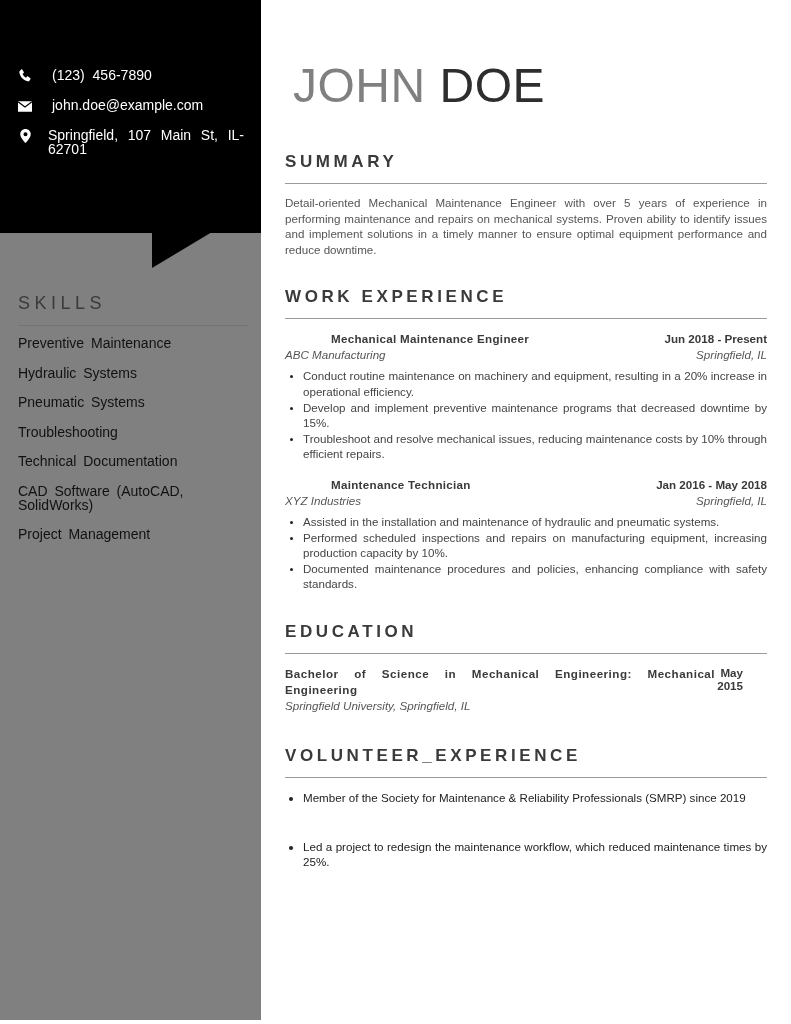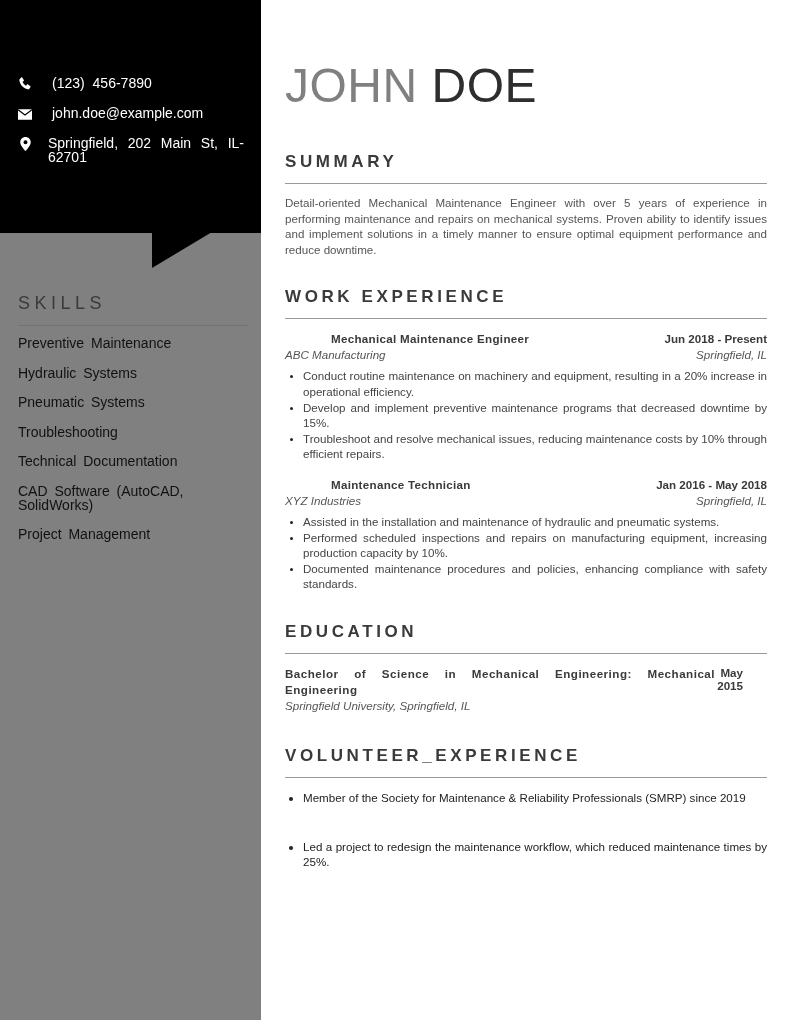--- a/index.html
+++ b/index.html
@@ -2,34 +2,34 @@
 <html><head>
 <meta charset="utf-8">
 <style>
   * { box-sizing: border-box; margin: 0; padding: 0; }
   html, body { width: 791px; height: 1024px; background: #ffffff; overflow: hidden; }
   body { position: relative; font-family: "Liberation Sans", sans-serif; color: #333; }
 
   .sidebar { position: absolute; left: 0; top: 0; width: 261px; height: 1020px; background: #808080; }
   .contact-panel { position: absolute; left: 0; top: 0; width: 261px; height: 233px; background: #000; }
   .notch { position: absolute; left: 152px; top: 232px; width: 60px; height: 36px; }
-  .contact-list { position: absolute; left: 18px; top: 76px; width: 226px; }
+  .contact-list { position: absolute; left: 18px; top: 68px; width: 226px; }
   .contact-item { display: flex; align-items: flex-start; color: #fff; font-size: 14px; line-height: 14px; margin-bottom: 15px; }
   .contact-item .ic { width: 14px; height: 14px; margin-right: 16px; margin-top: 1px; flex: 0 0 14px; display:flex; align-items:center; justify-content:center; }
   .contact-item .txt { flex: 1; text-align: justify; }
   .contact-item.phone .txt { padding-left: 4px; word-spacing: 4px; }
   .contact-item.email .txt { padding-left: 4px; }
 
   .skills { position: absolute; left: 18px; top: 293px; width: 230px; }
   .skills-title { font-size: 18px; font-weight: normal; letter-spacing: 4.5px; color: #3a3a3a; padding-bottom: 11px; border-bottom: 1px solid #737373; }
   .skills-list { list-style: none; margin-top: 10px; }
   .skills-list li { font-size: 14px; line-height: 14px; color: #111; margin-bottom: 15.5px; word-spacing: 3px; }
 
   .main { position: absolute; left: 285px; top: 58px; width: 482px; }
-  .name { font-size: 48px; line-height: 56px; letter-spacing: 0.5px; font-weight: normal; }
+  .name { font-size: 48px; line-height: 56px; letter-spacing: 0.5px; font-weight: normal; margin-left: 8px; }
   .name .first { color: #808080; }
   .name .last { color: #2e2e2e; }
 
   .section { margin-top: 0; }
   .section-title { font-size: 17px; font-weight: bold; letter-spacing: 3.6px; color: #3a3a3a; padding-bottom: 11px; border-bottom: 1px solid #9a9a9a; margin-top: 28px; }
   .summary-text { font-size: 11.6px; line-height: 15.6px; color: #555; text-align: justify; margin-top: 11px; }
 
   .job { margin-top: 12px; }
   .job-row { display: flex; justify-content: space-between; font-size: 11.6px; line-height: 16px; }
   .job-title { font-weight: bold; color: #3a3a3a; letter-spacing: 0.3px; padding-left: 46px; }
@@ -73,21 +73,21 @@
         </svg>
     </span>
     <span class="txt">john.doe@example.com</span>
   </div>
   <div class="contact-item address">
     <span class="ic">
       <svg width="11" height="14" viewBox="0 0 12 16">
           <path fill="#fff" d="M6 0C2.7 0 0 2.6 0 5.9 0 10 6 16 6 16s6-6 6-10.1C12 2.6 9.3 0 6 0zm0 8.2A2.3 2.3 0 1 1 6 3.6a2.3 2.3 0 0 1 0 4.6z"></path>
         </svg>
     </span>
-    <span class="txt">Springfield, 202 Main St, IL-62701</span>
+    <span class="txt">Springfield, 107 Main St, IL-62701</span>
   </div>
 </div>
 
 <div class="skills">
   <div class="skills-title">SKILLS</div>
   <ul class="skills-list">
     <li>Preventive Maintenance</li>
     <li>Hydraulic Systems</li>
     <li>Pneumatic Systems</li>
     <li>Troubleshooting</li>

